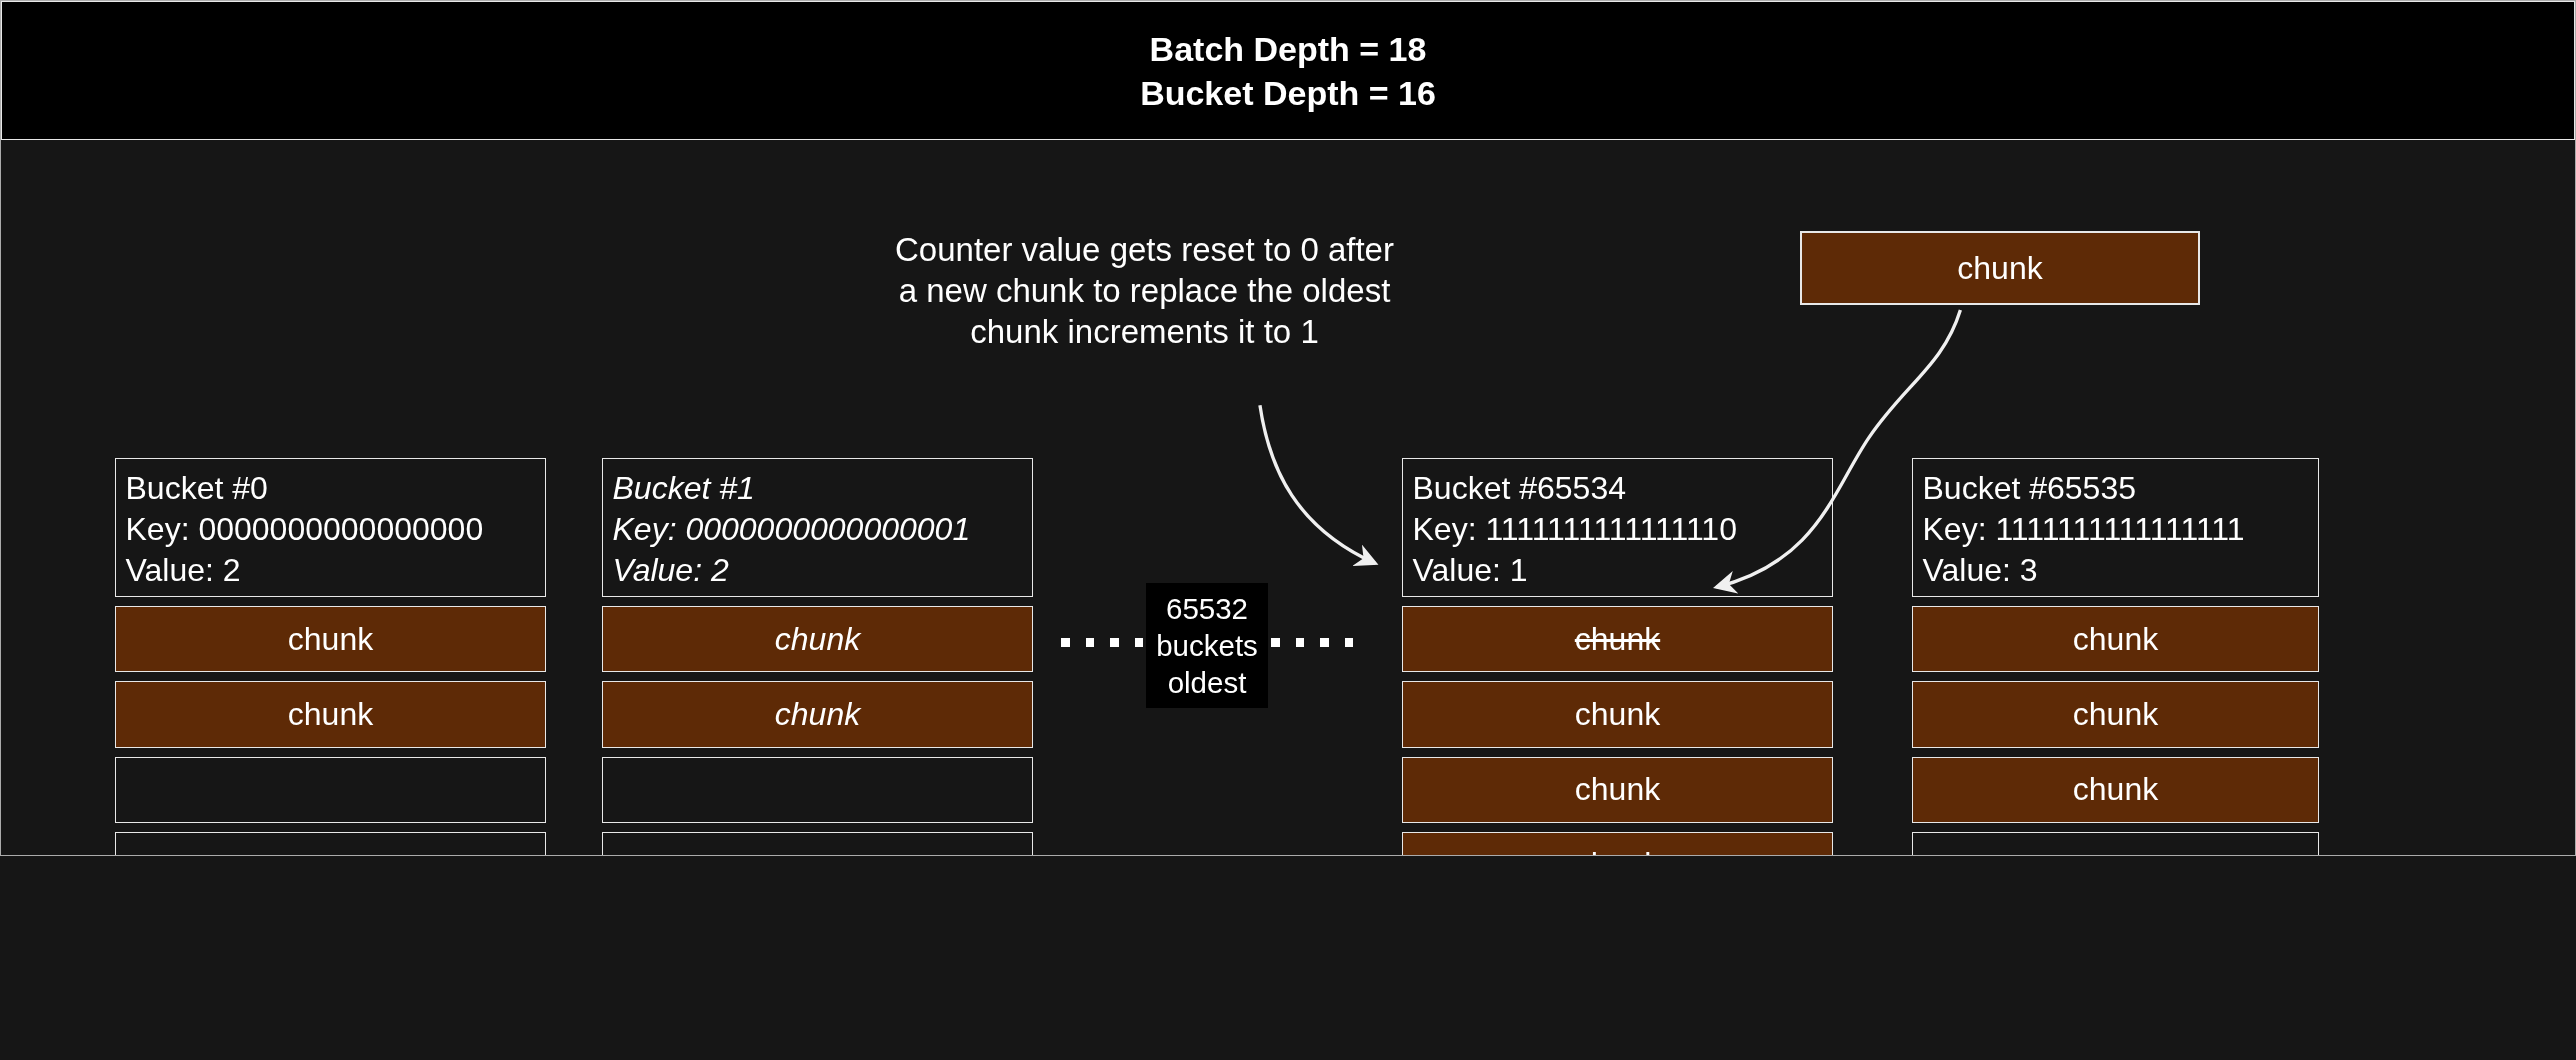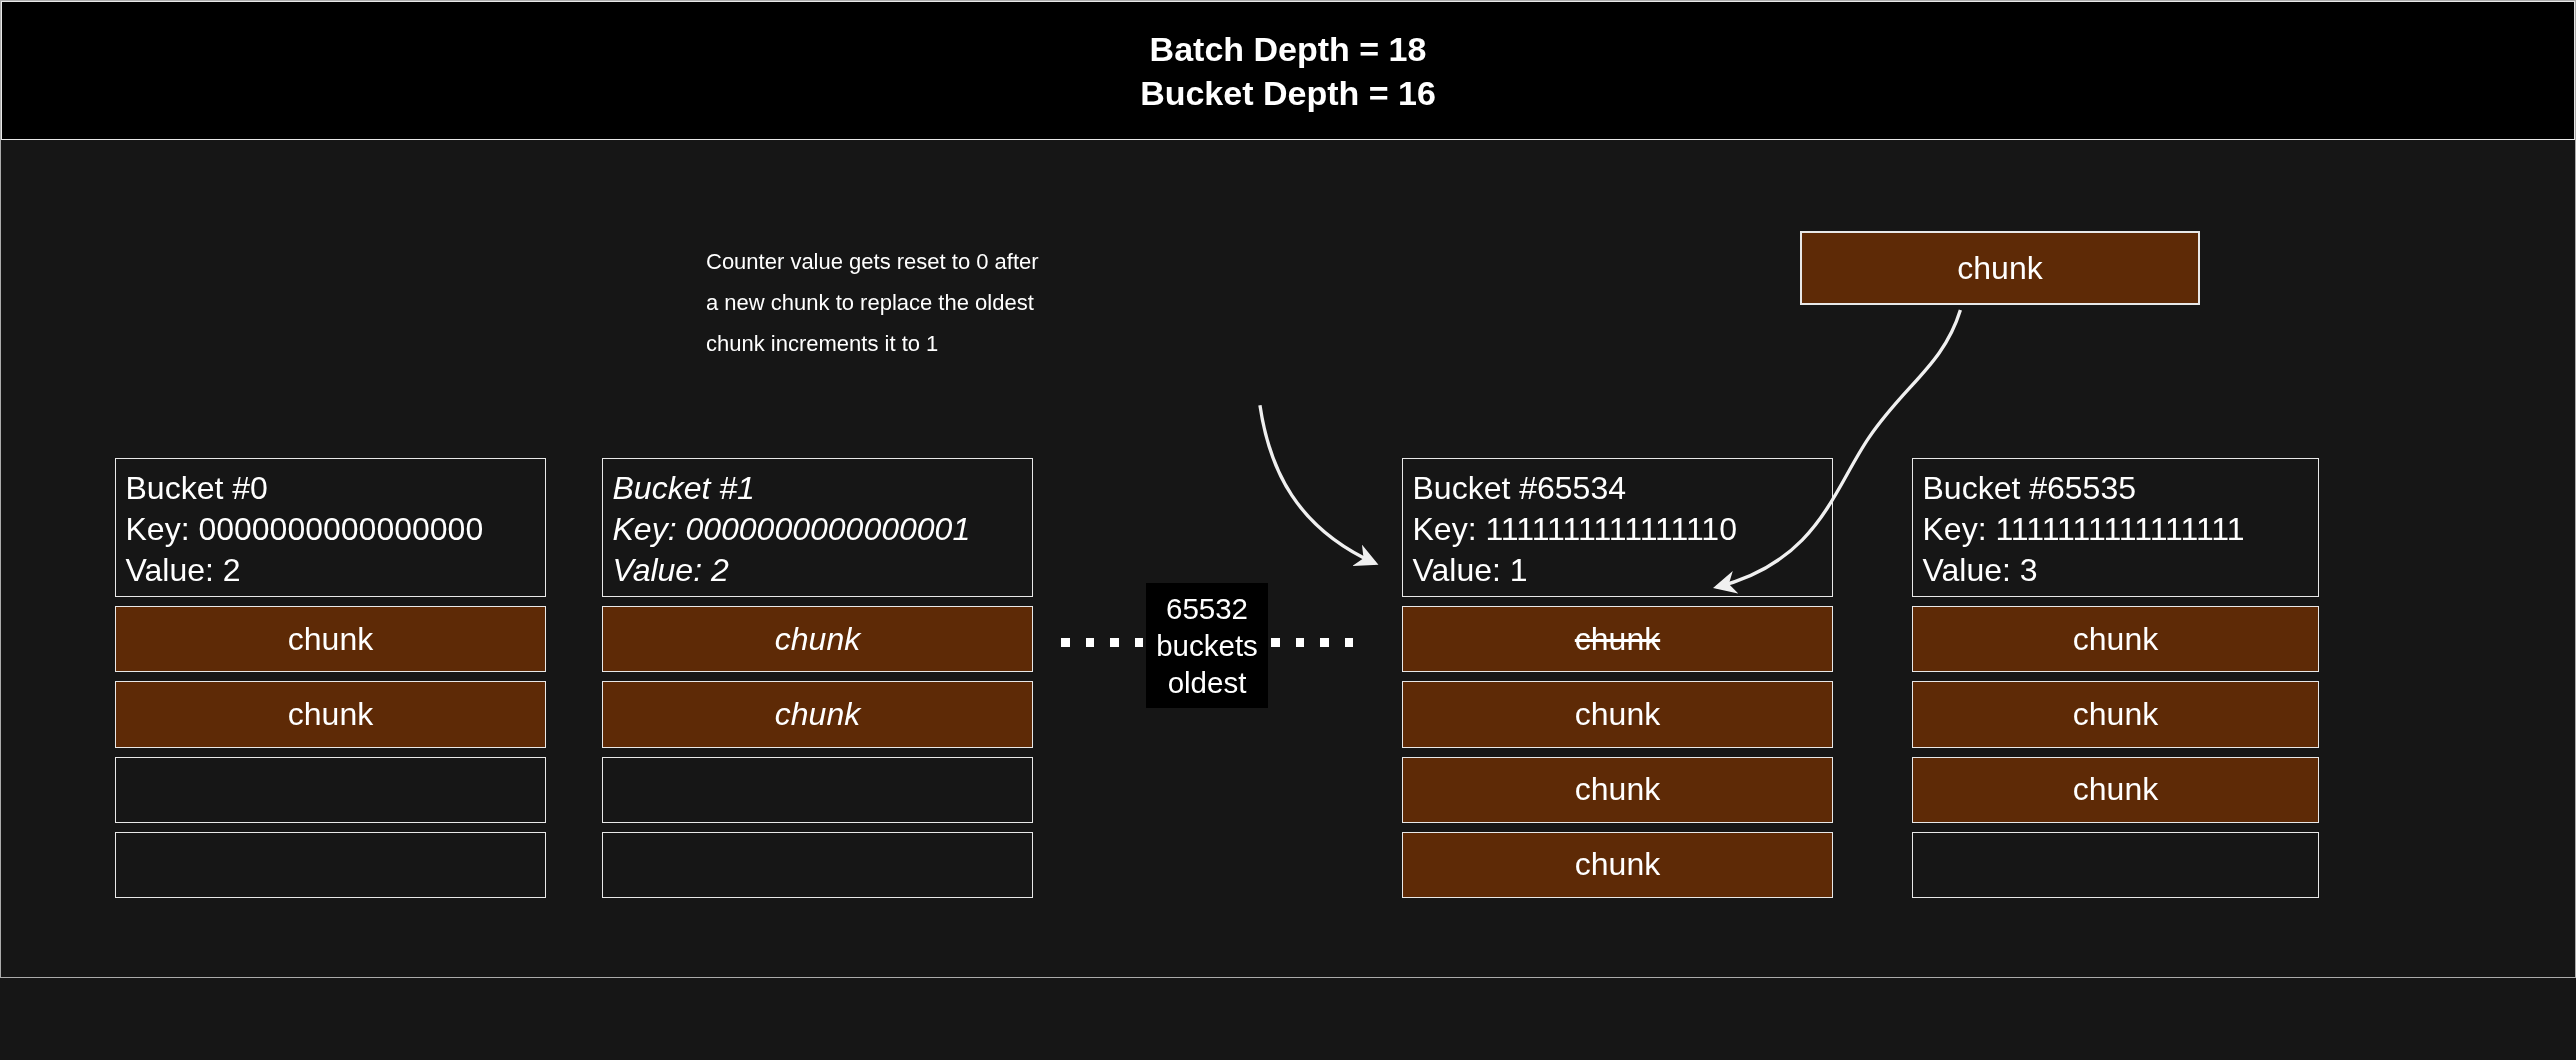--- a/index.html
+++ b/index.html
@@ -1,19 +1,19 @@
 <!DOCTYPE html>
 <html style="--canvas-bg: #161616; --titlebar-bg: #000000; --chunk-fill: #5e2a06; --stroke: #f0f0f0;"><head>
 <meta charset="utf-8">
 <style>
   html, body { margin: 0; padding: 0; background: #161616; }
   .canvas {
     position: relative;
     width: 2576px;
-    height: 978px;
+    height: 856px;
     background: var(--canvas-bg, #161616);
     border: 1.9px solid #ababab;
     box-sizing: border-box;
     font-family: "Liberation Sans", sans-serif;
     color: #ffffff;
     overflow: hidden;
   }
 
   
   .titlebar {
@@ -61,22 +61,22 @@
     position: absolute; left: 1799px; top: 230px; width: 400px; height: 74px;
     background: var(--chunk-fill, #5e2a06);
     border: 2.9px solid #e8e8e8;
     box-sizing: border-box;
     display: flex; align-items: center; justify-content: center;
     font-size: 32px;
   }
 
   
   .annotation {
-    position: absolute; left: 705px; top: 240px; width: 877px;
-    text-align: left; font-size: 22px; line-height: 41px;
+    position: absolute; left: 705px; top: 228px; width: 877px;
+    text-align: center; font-size: 33px; line-height: 41px;
   }
 
   
   .omitted {
     position: absolute; left: 1145px; top: 582px; width: 122px;
     background: #000000;
     text-align: center; font-size: 29.5px; line-height: 37px;
     padding: 7px 0; box-sizing: border-box;
   }
   .dots { position: absolute; top: 637px; display: flex; gap: 16px; }

